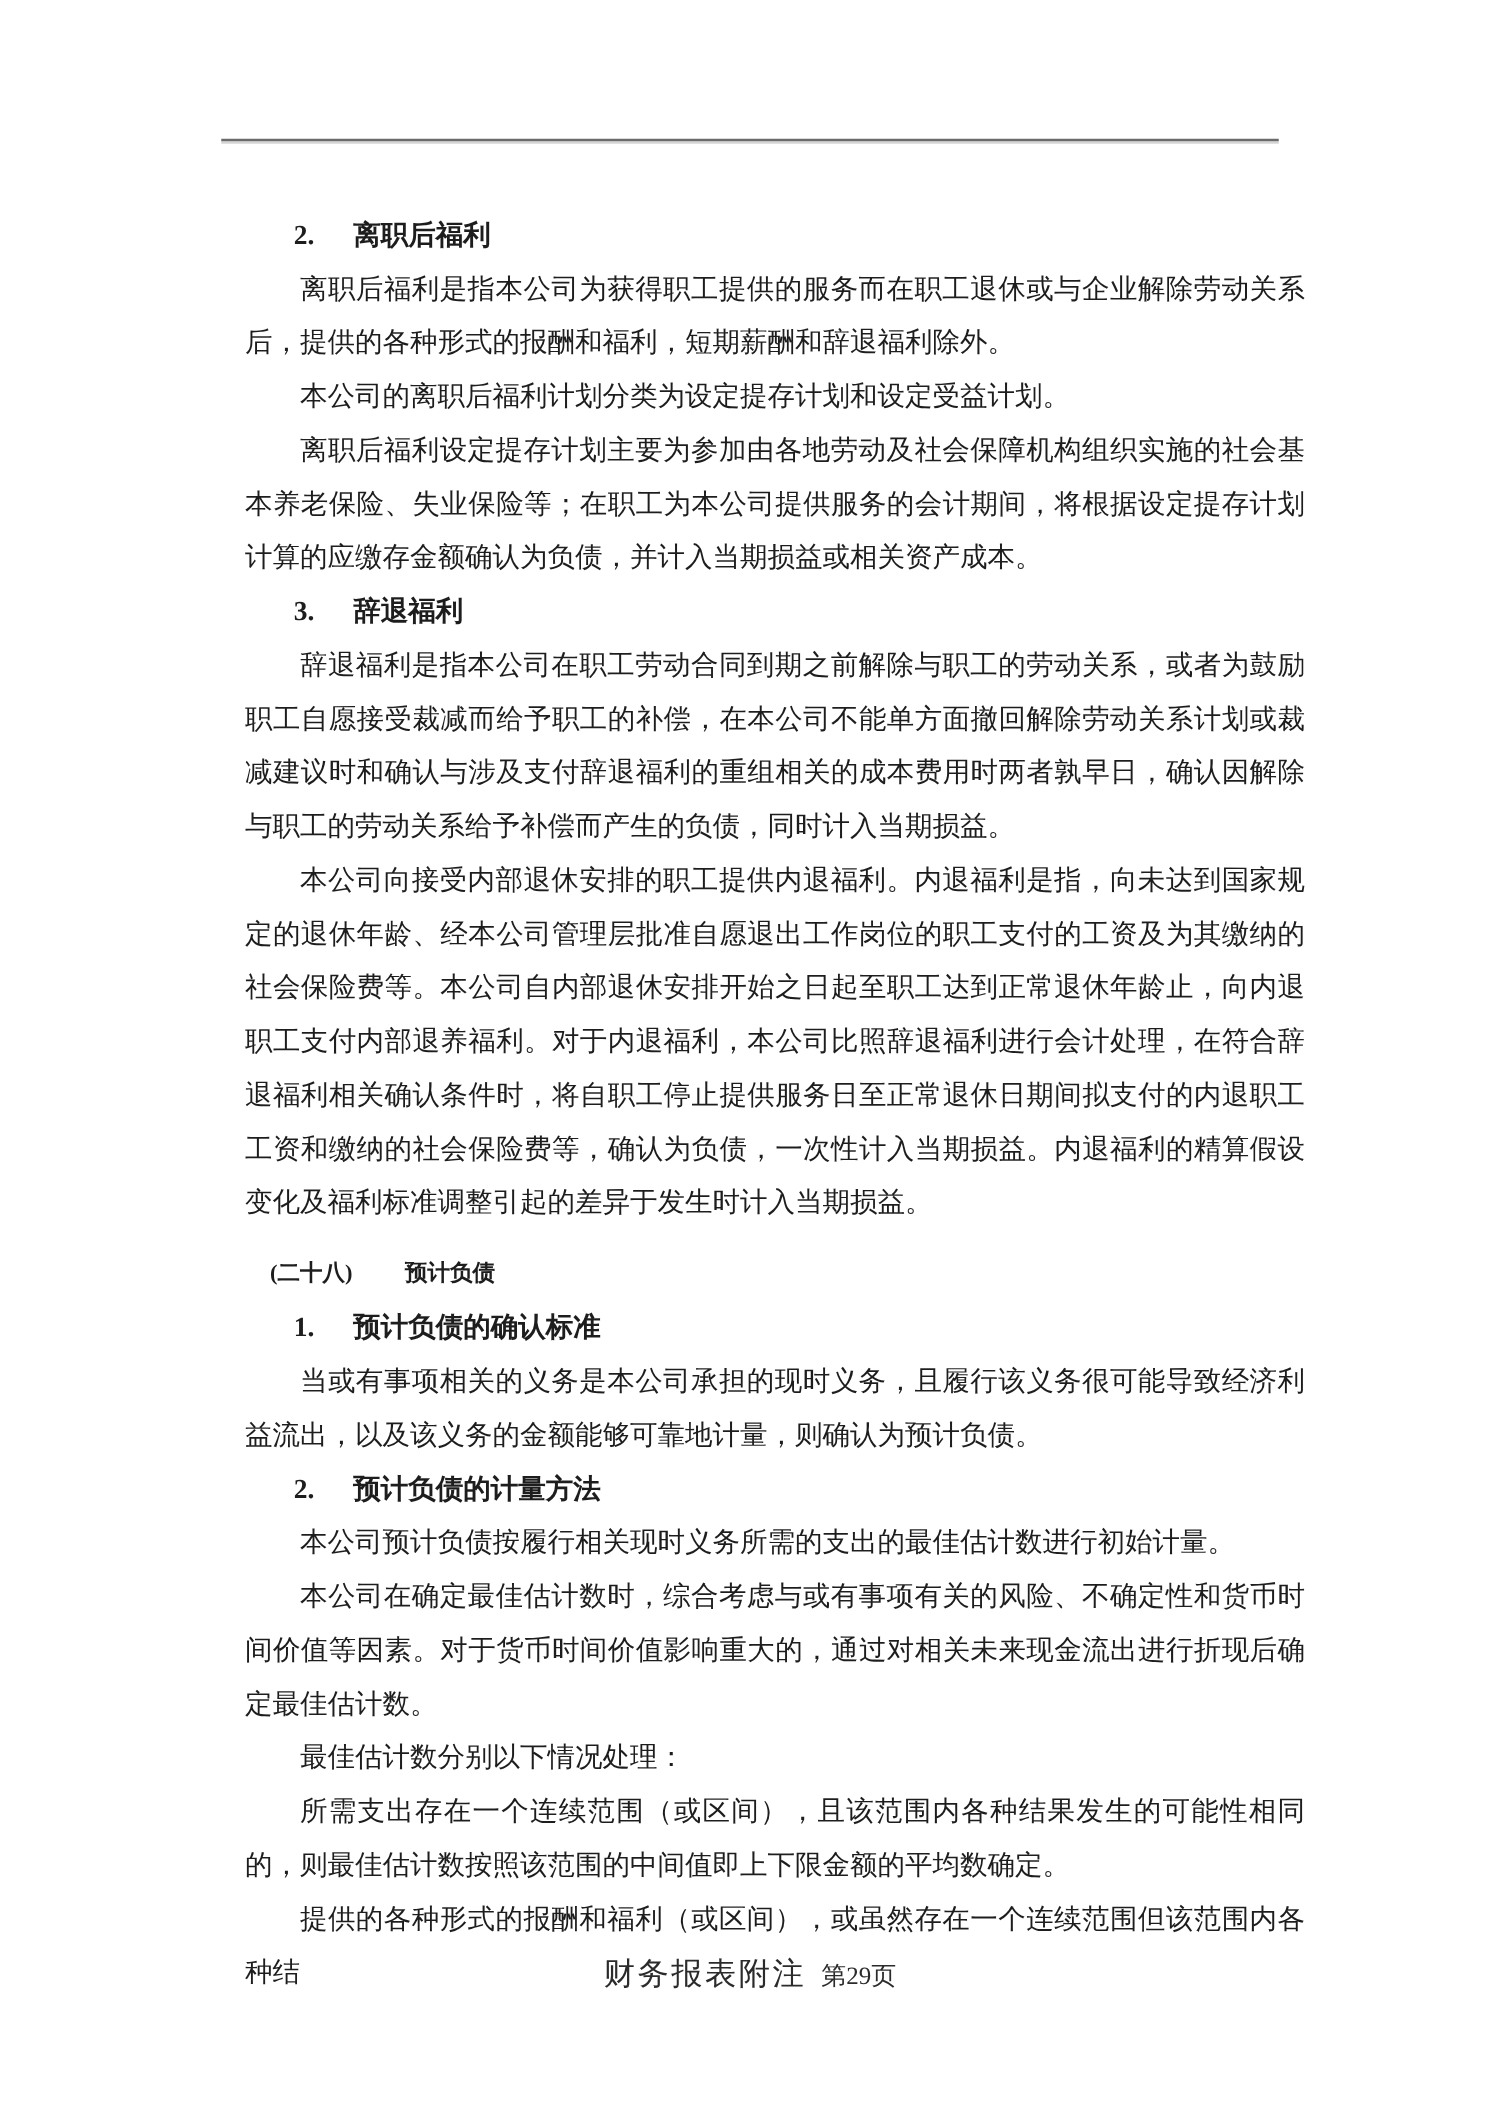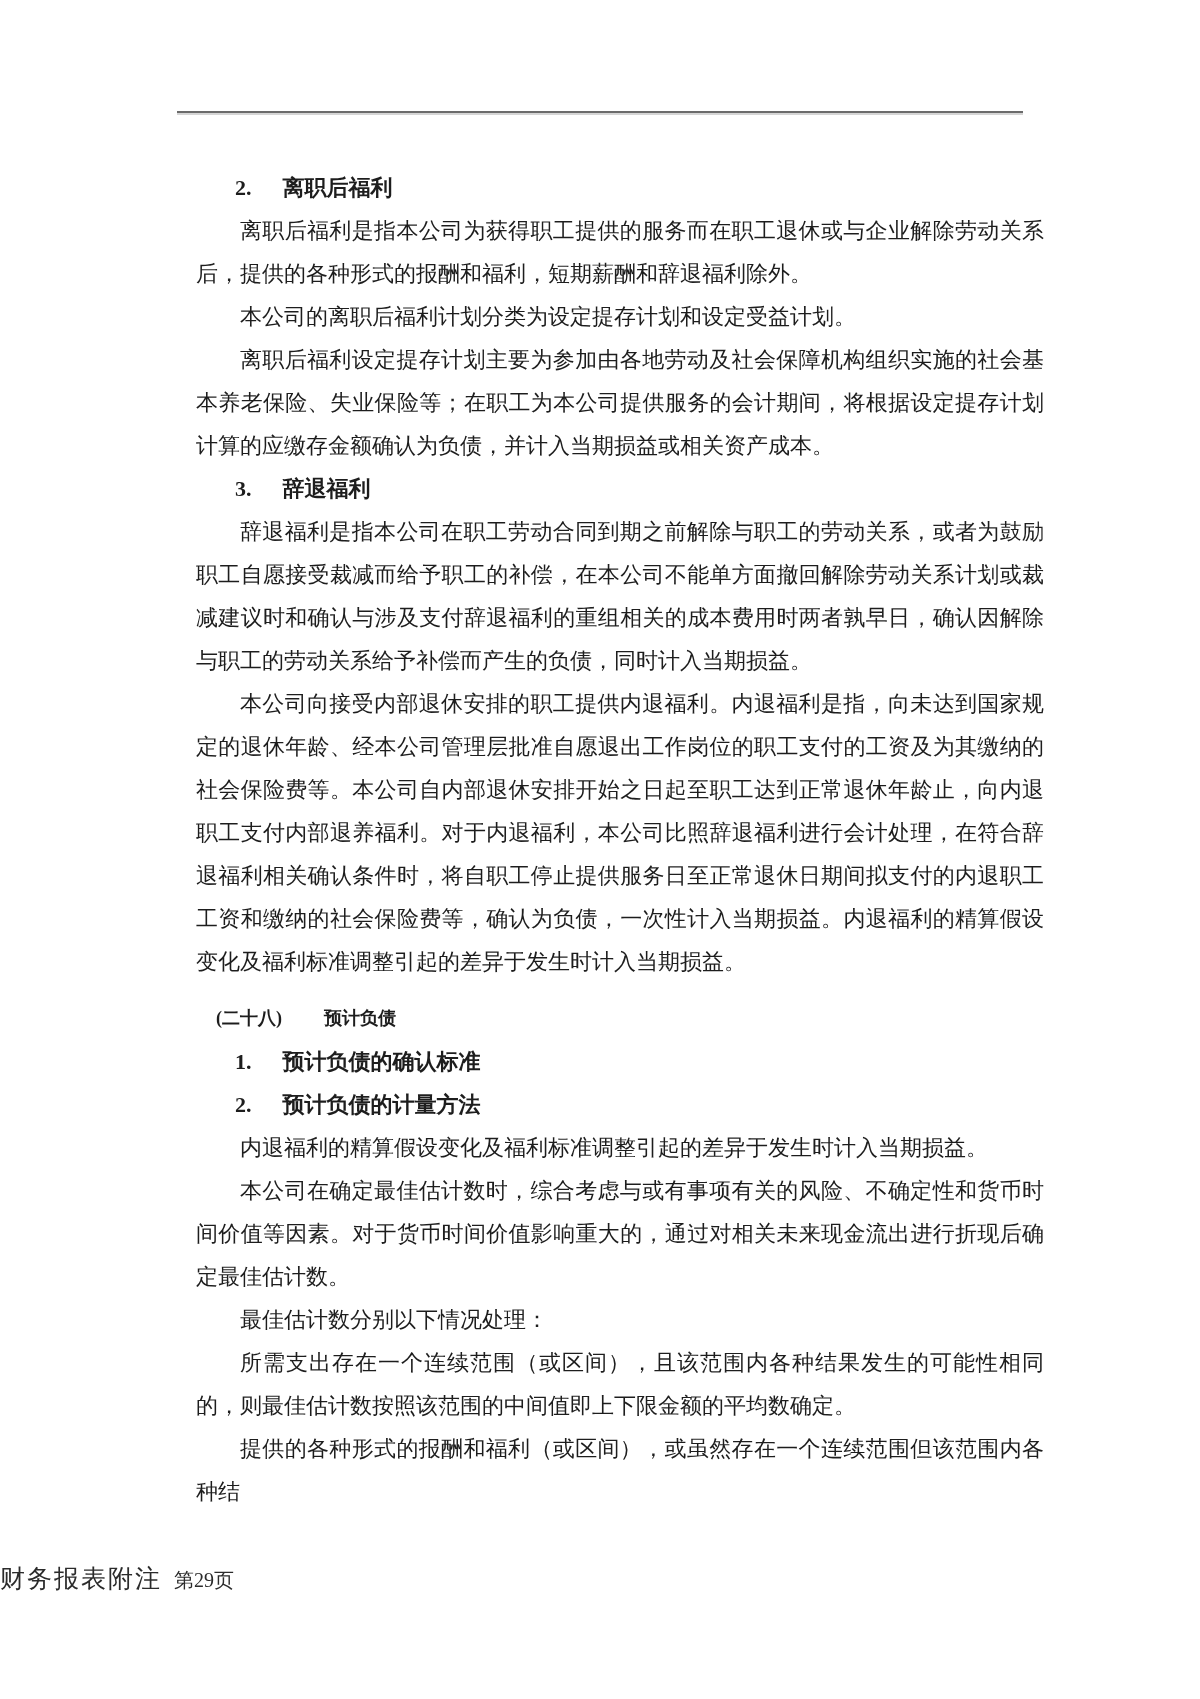--- a/index.html
+++ b/index.html
@@ -63,20 +63,21 @@
     display: inline-block;
     margin-right: 42px;
     font-weight: bold;
   }
   .footer {
     position: absolute;
     left: 0;
     top: 1562px;
     width: 1200px;
     display: flex;
+    justify-content: center;
     align-items: baseline;
     gap: 12px;
     color: #2b2b2b;
   }
   .footer .footer-title {
     font-size: 25px;
     letter-spacing: 2px;
   }
   .footer .footer-page {
     font-size: 20px;
@@ -90,22 +91,23 @@
   <div class="content">
       <div class="num-heading"><span class="h-num">2.</span><span>离职后福利</span></div>
       <p class="para">离职后福利是指本公司为获得职工提供的服务而在职工退休或与企业解除劳动关系后，提供的各种形式的报酬和福利，短期薪酬和辞退福利除外。</p>
       <p class="para">本公司的离职后福利计划分类为设定提存计划和设定受益计划。</p>
       <p class="para">离职后福利设定提存计划主要为参加由各地劳动及社会保障机构组织实施的社会基本养老保险、失业保险等；在职工为本公司提供服务的会计期间，将根据设定提存计划计算的应缴存金额确认为负债，并计入当期损益或相关资产成本。</p>
       <div class="num-heading"><span class="h-num">3.</span><span>辞退福利</span></div>
       <p class="para">辞退福利是指本公司在职工劳动合同到期之前解除与职工的劳动关系，或者为鼓励职工自愿接受裁减而给予职工的补偿，在本公司不能单方面撤回解除劳动关系计划或裁减建议时和确认与涉及支付辞退福利的重组相关的成本费用时两者孰早日，确认因解除与职工的劳动关系给予补偿而产生的负债，同时计入当期损益。</p>
       <p class="para">本公司向接受内部退休安排的职工提供内退福利。内退福利是指，向未达到国家规定的退休年龄、经本公司管理层批准自愿退出工作岗位的职工支付的工资及为其缴纳的社会保险费等。本公司自内部退休安排开始之日起至职工达到正常退休年龄止，向内退职工支付内部退养福利。对于内退福利，本公司比照辞退福利进行会计处理，在符合辞退福利相关确认条件时，将自职工停止提供服务日至正常退休日期间拟支付的内退职工工资和缴纳的社会保险费等，确认为负债，一次性计入当期损益。内退福利的精算假设变化及福利标准调整引起的差异于发生时计入当期损益。</p>
       <div class="sec-heading"><span class="h-num">(二十八)</span><span>预计负债</span></div>
       <div class="num-heading"><span class="h-num">1.</span><span>预计负债的确认标准</span></div>
+      <p class="para">当或有事项相关的义务是本公司承担的现时义务，且履行该义务很可能导致经济利益流出，以及该义务的金额能够可靠地计量，则确认为预计负债。</p>
       <div class="num-heading"><span class="h-num">2.</span><span>预计负债的计量方法</span></div>
-      <p class="para">内退福利的精算假设变化及福利标准调整引起的差异于发生时计入当期损益。</p>
+      <p class="para">本公司预计负债按履行相关现时义务所需的支出的最佳估计数进行初始计量。</p>
       <p class="para">本公司在确定最佳估计数时，综合考虑与或有事项有关的风险、不确定性和货币时间价值等因素。对于货币时间价值影响重大的，通过对相关未来现金流出进行折现后确定最佳估计数。</p>
       <p class="para">最佳估计数分别以下情况处理：</p>
       <p class="para">所需支出存在一个连续范围（或区间），且该范围内各种结果发生的可能性相同的，则最佳估计数按照该范围的中间值即上下限金额的平均数确定。</p>
       <p class="para">提供的各种形式的报酬和福利（或区间），或虽然存在一个连续范围但该范围内各种结</p>
     </div>
   <div class="footer">
     <span class="footer-title">财务报表附注</span>
     <span class="footer-page">第29页</span>
   </div>
 </div>

